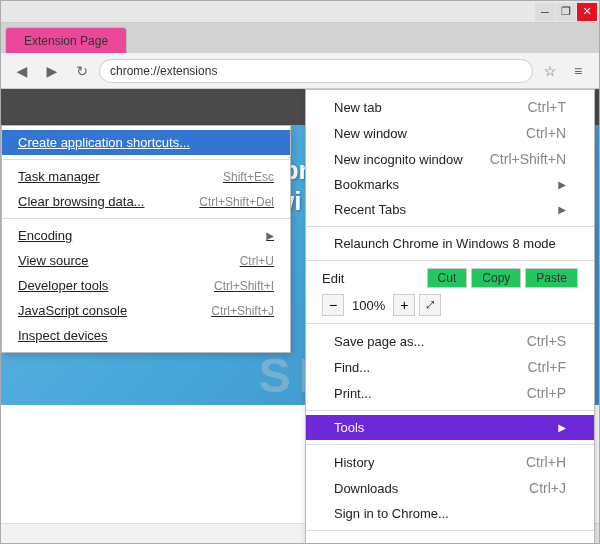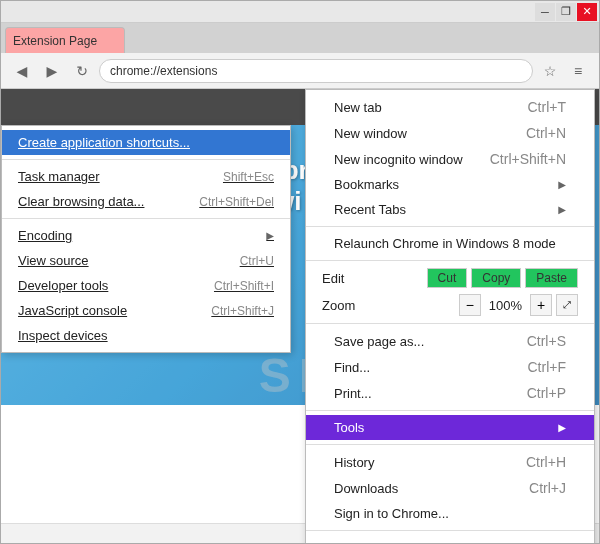--- a/index.html
+++ b/index.html
@@ -53,23 +53,23 @@
 
     .tab-bar {
       background: #d2d2d2;
       height: 30px;
       display: flex;
       align-items: flex-end;
       padding-left: 4px;
     }
 
     .tab {
-      background: #fca5a5;
+      background: #ec4899;
       height: 26px;
-      padding: 0 7px;
+      padding: 0 18px;
       display: flex;
       align-items: center;
       font-size: 12px;
       color: #333;
       border-top-left-radius: 4px;
       border-top-right-radius: 4px;
       border: 1px solid #bbb;
       border-bottom: none;
       min-width: 120px;
     }
@@ -511,21 +511,20 @@
       <div class="ctx-edit-row">
         <span class="ctx-edit-label">Edit</span>
         <div class="ctx-edit-btns">
           <button class="ctx-edit-btn">Cut</button>
           <button class="ctx-edit-btn">Copy</button>
           <button class="ctx-edit-btn">Paste</button>
         </div>
       </div>
 
       <div class="ctx-zoom-row">
-        <span class="ctx-zoom-label">Zoom</span>
         <div class="ctx-zoom-controls">
           <button class="ctx-zoom-btn">−</button>
           <span class="ctx-zoom-val">100%</span>
           <button class="ctx-zoom-btn">+</button>
           <div class="ctx-zoom-expand">⤢</div>
         </div>
       </div>
       <div class="ctx-separator"></div>
       <div class="ctx-item-right">
         <span>Save page as...</span>

